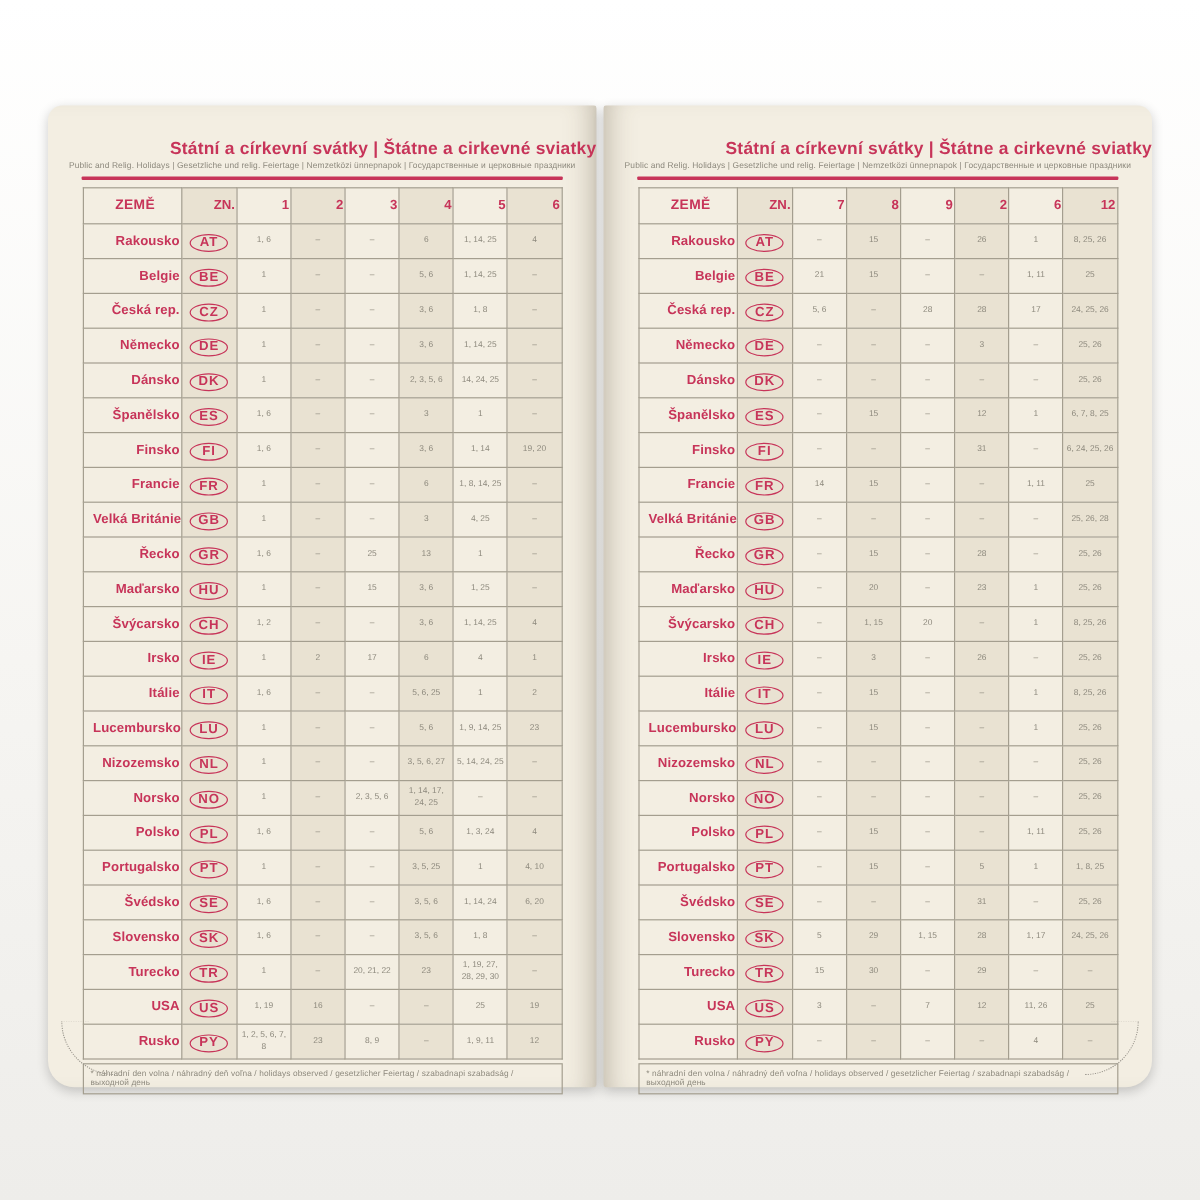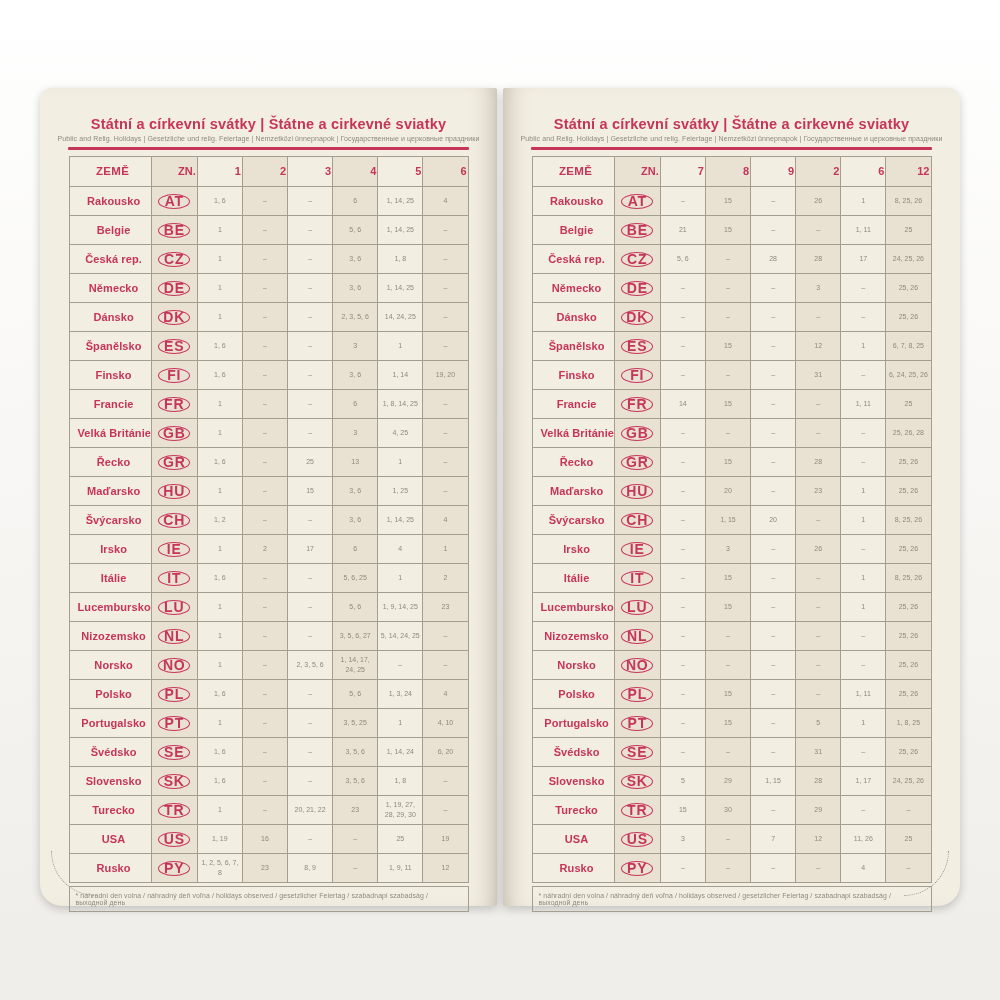--- a/index.html
+++ b/index.html
@@ -11,41 +11,41 @@
   }
   html,body{margin:0;padding:0;width:1000px;height:1000px;overflow:hidden;
     font-family:"Liberation Sans",sans-serif;
     background:linear-gradient(180deg,#ffffff 0%,#f6f5f2 55%,#eeedea 100%);}
   .book{position:absolute;left:40px;top:88px;width:920px;height:818px;display:flex;}
   .page{position:relative;width:457px;height:818px;background:var(--page-bg);}
   .page.left{border-radius:12px 2px 2px 22px;margin-right:3px;
     box-shadow:inset -20px 0 24px -18px rgba(90,75,55,.38),0 3px 10px rgba(0,0,0,.20);}
   .page.right{border-radius:2px 12px 22px 2px;margin-left:3px;
     box-shadow:inset 20px 0 24px -18px rgba(90,75,55,.38),0 3px 10px rgba(0,0,0,.20);}
-  .page-title{margin-top:28px;text-align:center;color:var(--accent);
+  .page-title{margin-top:28px;text-align:right;color:var(--accent);
     font-weight:bold;font-size:14.5px;letter-spacing:.2px;}
   .page-subtitle{margin-top:3px;text-align:center;color:var(--gray);font-size:7px;letter-spacing:.1px;}
   .title-rule{height:2.5px;background:var(--accent);margin:5px 28px 6px 28px;border-radius:1px;}
   table.holidays{border-collapse:collapse;table-layout:fixed;width:400px;margin:0 auto;}
   .holidays col.c-country{width:82px;}
   .holidays col.c-code{width:46px;}
   .holidays col.c-month{width:45px;}
   .holidays th,.holidays td{border:1px solid var(--border);overflow:hidden;}
   .holidays th{color:var(--accent);font-size:11px;font-weight:bold;height:27px;text-align:right;}
   .holidays th.country{text-align:center;padding-left:6px;font-size:11.5px;letter-spacing:.3px;}
   .holidays td{height:26px;}
   .holidays td.country{color:var(--accent);font-weight:bold;font-size:11px;
-    text-align:center;padding-left:8px;white-space:nowrap;letter-spacing:.1px;}
+    text-align:right;padding-left:8px;white-space:nowrap;letter-spacing:.1px;}
   .holidays td.val{color:var(--gray);font-size:7px;text-align:center;
     line-height:1.35;padding:0 2px;}
   .holidays td.code{text-align:center;}
   .holidays .shade{background:var(--shade);}
   .oval{display:inline-block;width:30px;height:13px;line-height:13px;
     border:1.3px solid var(--accent);border-radius:50%;
-    color:var(--accent);font-size:14px;font-weight:bold;letter-spacing:.8px;text-align:center;}
+    color:var(--accent);font-size:11px;font-weight:bold;letter-spacing:.8px;text-align:center;}
   .footnote{width:386px;margin:3px auto 0 auto;border:1px solid var(--border);
     color:var(--gray);font-size:6.9px;padding:5px 6px;text-align:left;letter-spacing:.1px;}
   .stitch{position:absolute;width:44px;height:44px;border:1.6px dotted #9a968d;}
   .stitch.bl{left:11px;bottom:10px;border-top:none;border-right:none;border-bottom-left-radius:46px;}
   .stitch.br{right:11px;bottom:10px;border-top:none;border-left:none;border-bottom-right-radius:46px;}
 </style>
 </head>
 <body>
 
 <div class="book">

